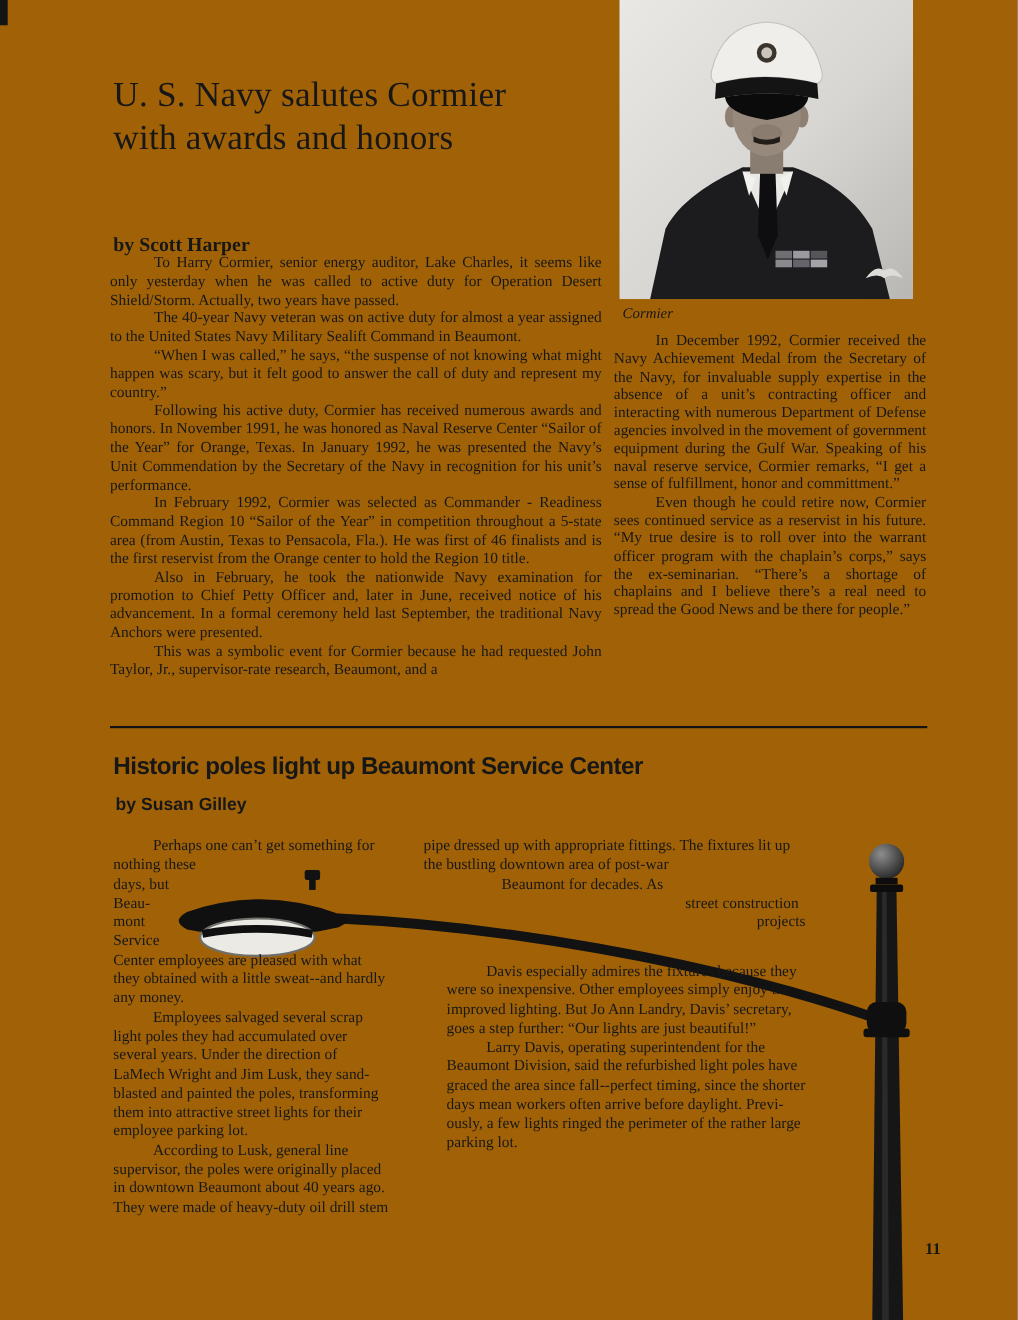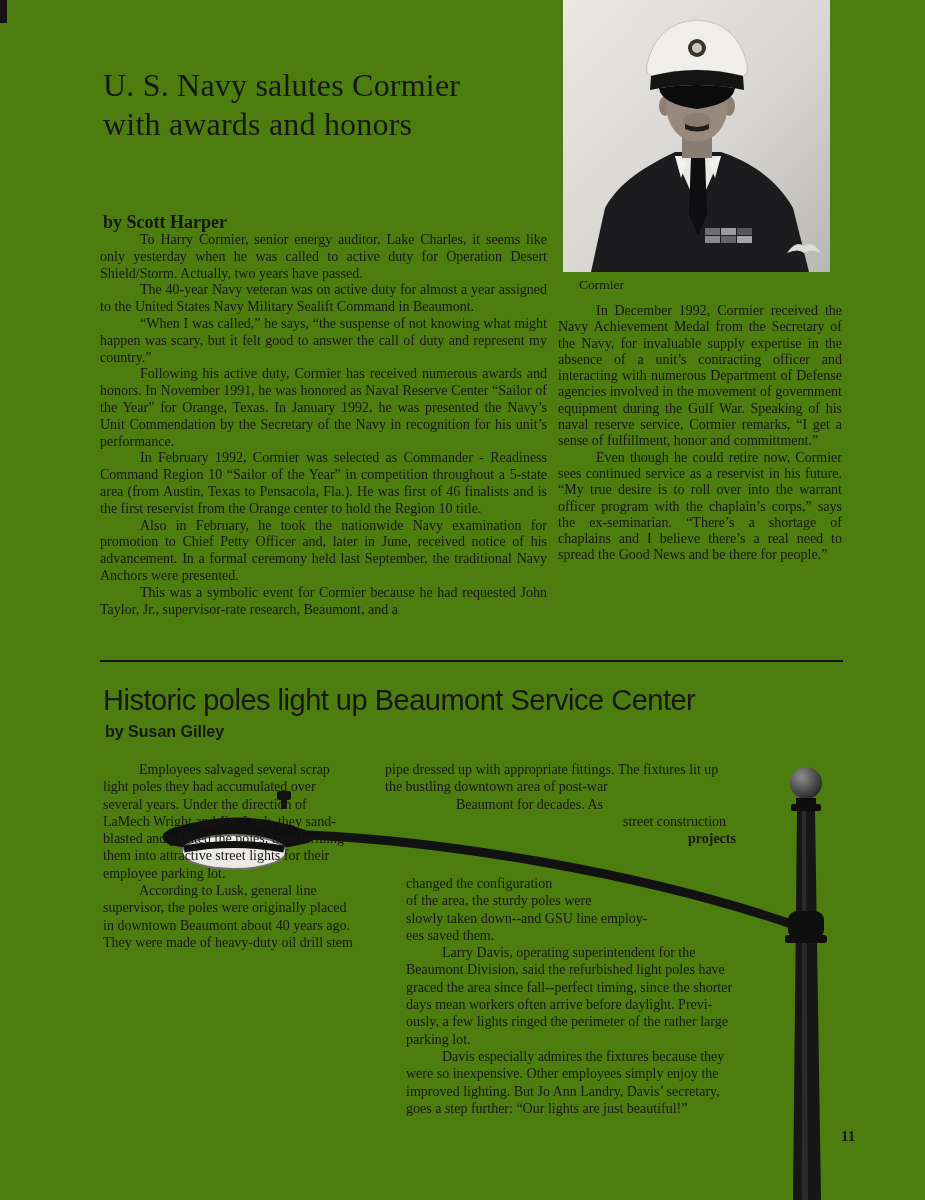--- a/index.html
+++ b/index.html
@@ -1,73 +1,73 @@
 <!DOCTYPE html>
 <html><head>
 <meta charset="utf-8">
 <style>
   * { margin:0; padding:0; box-sizing:border-box; }
   html,body { background:#9a9a98; }
   .page {
     position:relative; width:925px; height:1200px; margin:0 auto;
-    background:#4d7c0f; color:#171717; overflow:hidden;
+    background:#a16207; color:#171717; overflow:hidden;
     font-family:"Liberation Serif", serif;
   }
   .artifact { position:absolute; background:#141414; }
   .artifact.a1 { left:0; top:9; width:7px; height:23px; }
   .artifact.a2 { left:0; top:53; width:4px; height:13px; }
 
   
   .a1-title {
     position:absolute; left:103px; top:66px;
     font-size:32px; font-weight:400; line-height:1.22;
     white-space:pre-line; letter-spacing:0.2px;
   }
   .a1-byline { position:absolute; left:103px; top:212px; font-size:18px; font-weight:700; }
   .col-left {
     position:absolute; left:100px; top:232px; width:447px;
     font-size:14px; line-height:16.8px; text-align:justify;
   }
   .col-left p { text-indent:40px; }
   .photo { position:absolute; left:563px; top:0; width:267px; height:272px; }
-  .photo-caption { position:absolute; left:579px; top:277px; font-size:13.5px; }
+  .photo-caption { position:absolute; left:566px; top:277px; font-style:italic; font-size:13.5px; }
   .col-right {
     position:absolute; left:558px; top:303px; width:284px;
     font-size:14px; line-height:16.3px; text-align:justify;
   }
   .col-right p { text-indent:38px; }
   .col-right p.noind { text-indent:0; }
 
   .rule { position:absolute; left:100px; top:660px; width:743px; height:2px; background:#121212; border:0; }
 
   
   .a2-title {
     position:absolute; left:103px; top:684px;
     font-family:"Liberation Sans", sans-serif;
-    font-size:29px; font-weight:400; letter-spacing:-0.5px; white-space:nowrap;
+    font-size:22px; font-weight:700; letter-spacing:-0.5px; white-space:nowrap;
   }
   .a2-byline {
     position:absolute; left:105px; top:723px;
     font-family:"Liberation Sans", sans-serif; font-size:16px; font-weight:700;
   }
   .lamp { position:absolute; left:140px; top:755px; width:785px; height:445px; }
   .pre { white-space:pre-line; }
   .ind { text-indent:36px; }
   .a2-left {
     position:absolute; left:103px; top:761px; width:296px;
     font-size:14px; line-height:17.3px;
   }
   .a2-rtop {
     position:absolute; left:385px; top:761px; width:460px;
     font-size:14px; line-height:17.3px;
   }
   .a2-rtop .rt2 { }
   .a2-rtop .rt3 { margin-left:71px; }
   .a2-rtop .rt4 { margin-left:238px; }
-  .a2-rtop .rt5 { margin-left:303px;font-weight:bold; }
+  .a2-rtop .rt5 { margin-left:303px; }
   .a2-mid {
     position:absolute; left:406px; top:875px; width:384px;
     font-size:14px; line-height:17.3px;
   }
   .pagenum { position:absolute; left:841px; top:1128px; font-size:15px; font-weight:700; }
 </style>
 </head>
 <body>
 
 <div class="page">
@@ -178,20 +178,29 @@
         <rect x="656" y="43" width="20" height="6" fill="#0d0d0d"></rect>
         <rect x="651" y="49" width="30" height="7" rx="2" fill="#0d0d0d"></rect>
         <path d="M657 56 L675 56 L681 445 L653 445 Z" fill="#161616"></path>
         <path d="M662 56 L666 56 L668 445 L662 445 Z" fill="#3d3d3d" opacity="0.5"></path>
         <rect x="648" y="156" width="36" height="28" rx="9" fill="#0f0f0f"></rect>
         <rect x="645" y="180" width="42" height="8" rx="3" fill="#0f0f0f"></rect>
       </g>
     </svg>
 
     <div class="a2-left">
+      <p class="pre ind">Perhaps one can’t get something for
+nothing these
+days, but
+Beau-
+mont
+Service
+Center employees are pleased with what
+they obtained with a little sweat--and hardly
+any money.</p>
       <p class="pre ind">Employees salvaged several scrap
 light poles they had accumulated over
 several years.  Under the direction of
 LaMech Wright and Jim Lusk, they sand-
 blasted and painted the poles, transforming
 them into attractive street lights for their
 employee parking lot.</p>
       <p class="pre ind">According to Lusk, general line
 supervisor, the poles were originally placed
 in downtown Beaumont about 40 years ago.
@@ -200,31 +209,27 @@
 
     <div class="a2-rtop">
       <div class="rt1">pipe dressed up with appropriate fittings.  The fixtures lit up</div>
       <div class="rt2">the bustling downtown area of post-war</div>
       <div class="rt3">Beaumont for decades.  As</div>
       <div class="rt4">street construction</div>
       <div class="rt5">projects</div>
     </div>
 
     <div class="a2-mid">
-      <p class="pre">changed the configuration
-of the area, the sturdy poles were
-slowly taken down--and GSU line employ-
-ees saved them.</p>
+      <p class="pre ind">Davis especially admires the fixtures because they
+were so inexpensive.  Other employees simply enjoy the
+improved lighting.  But Jo Ann Landry, Davis’ secretary,
+goes a step further: “Our lights are just beautiful!”</p>
       <p class="pre ind">Larry Davis, operating superintendent for the
 Beaumont Division, said the refurbished light poles have
 graced the area since fall--perfect timing, since the shorter
 days mean workers often arrive before daylight.  Previ-
 ously, a few lights ringed the perimeter of the rather large
 parking lot.</p>
-      <p class="pre ind">Davis especially admires the fixtures because they
-were so inexpensive.  Other employees simply enjoy the
-improved lighting.  But Jo Ann Landry, Davis’ secretary,
-goes a step further: “Our lights are just beautiful!”</p>
     </div>
   </section>
 
   <div class="pagenum">11</div>
 </div>
 
 </body></html>

